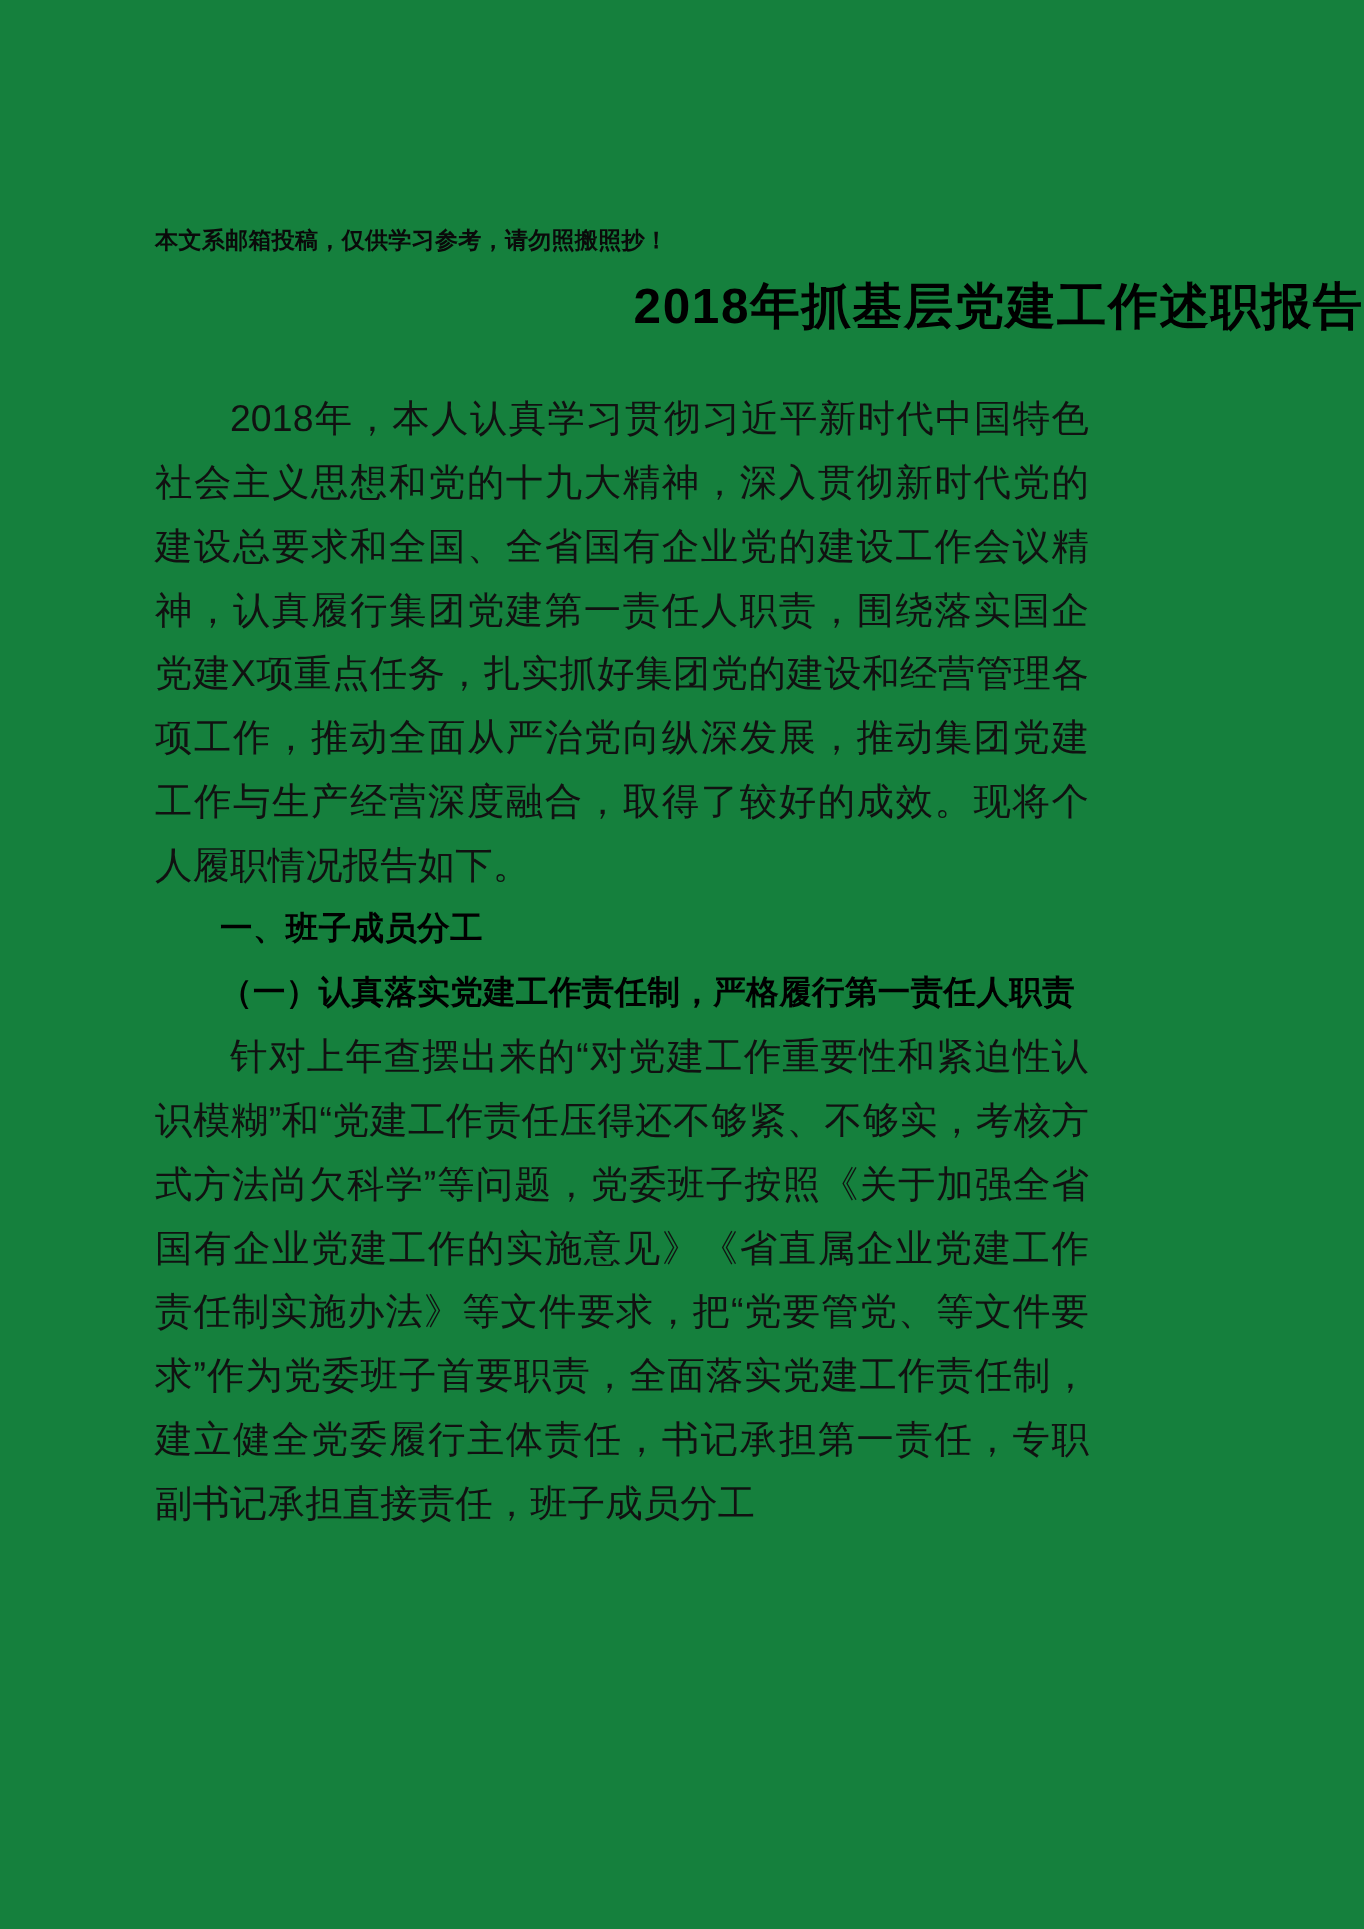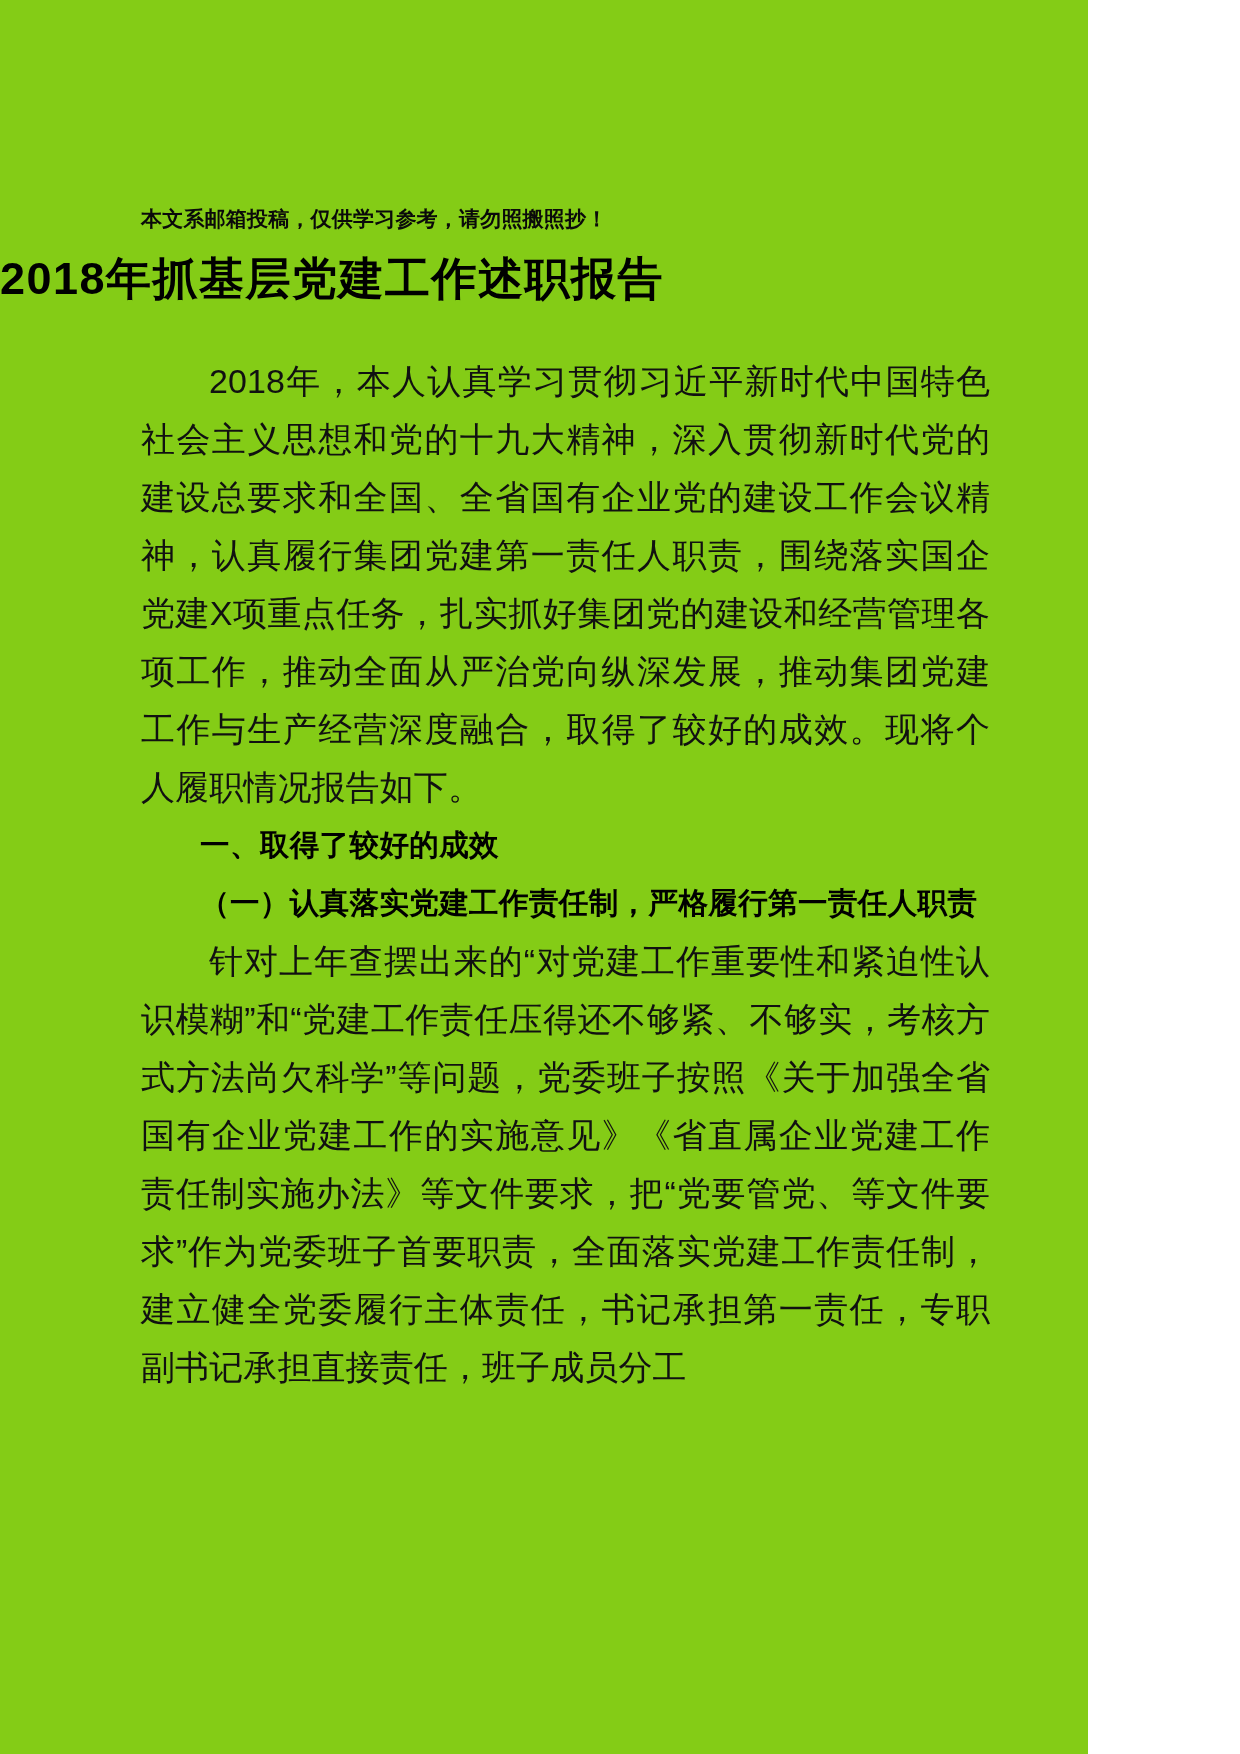--- a/index.html
+++ b/index.html
@@ -11,23 +11,23 @@
     width: 1240px;
     height: 1754px;
     font-family: "Liberation Sans", "DejaVu Sans", sans-serif;
     color: #000000;
     -webkit-font-smoothing: antialiased;
     overflow: hidden;
   }
 
   .page {
     position: relative;
-    width: 1088px;
+    width: 1240px;
     height: 1754px;
-    background: #84cc16;
+    background: #15803d;
     box-sizing: border-box;
   }
 
   
   .notice {
     position: absolute;
     left: 141px;
     top: 203px;
     width: 900px;
     font-size: 21px;
@@ -37,21 +37,21 @@
     white-space: nowrap;
     color: #0a0a0a;
   }
 
   
   .doc-title {
     position: absolute;
     left: 0;
     top: 248px;
     width: 1240px;
-    text-align: left;
+    text-align: right;
     font-size: 45px;
     font-weight: 700;
     letter-spacing: 1.5px;
     line-height: 62px;
     color: #000000;
   }
 
   
   .body-block {
     position: absolute;
@@ -107,21 +107,21 @@
 <div class="page">
 
   <div class="notice">本文系邮箱投稿，仅供学习参考，请勿照搬照抄！</div>
 
   <div class="doc-title">2018年抓基层党建工作述职报告</div>
 
   <div class="body-block">
 
     <p class="para stretch">2018年，本人认真学习贯彻习近平新时代中国特色社会主义思想和党的十九大精神，深入贯彻新时代党的建设总要求和全国、全省国有企业党的建设工作会议精神，认真履行集团党建第一责任人职责，围绕落实国企党建X项重点任务，扎实抓好集团党的建设和经营管理各项工作，推动全面从严治党向纵深发展，推动集团党建工作与生产经营深度融合，取得了较好的成效。现将个人履职情况报告如下。</p>
 
-    <p class="heading-1">一、取得了较好的成效</p>
+    <p class="heading-1">一、班子成员分工</p>
 
     <p class="heading-2 stretch">（一）认真落实党建工作责任制，严格履行第一责任人职责</p>
 
     <p class="para stretch">针对上年查摆出来的“对党建工作重要性和紧迫性认识模糊”和“党建工作责任压得还不够紧、不够实，考核方式方法尚欠科学”等问题，党委班子按照《关于加强全省国有企业党建工作的实施意见》《省直属企业党建工作责任制实施办法》等文件要求，把“党要管党、等文件要求”作为党委班子首要职责，全面落实党建工作责任制，建立健全党委履行主体责任，书记承担第一责任，专职副书记承担直接责任，班子成员分工</p>
 
   </div>
 
 </div>
 
 </body></html>

